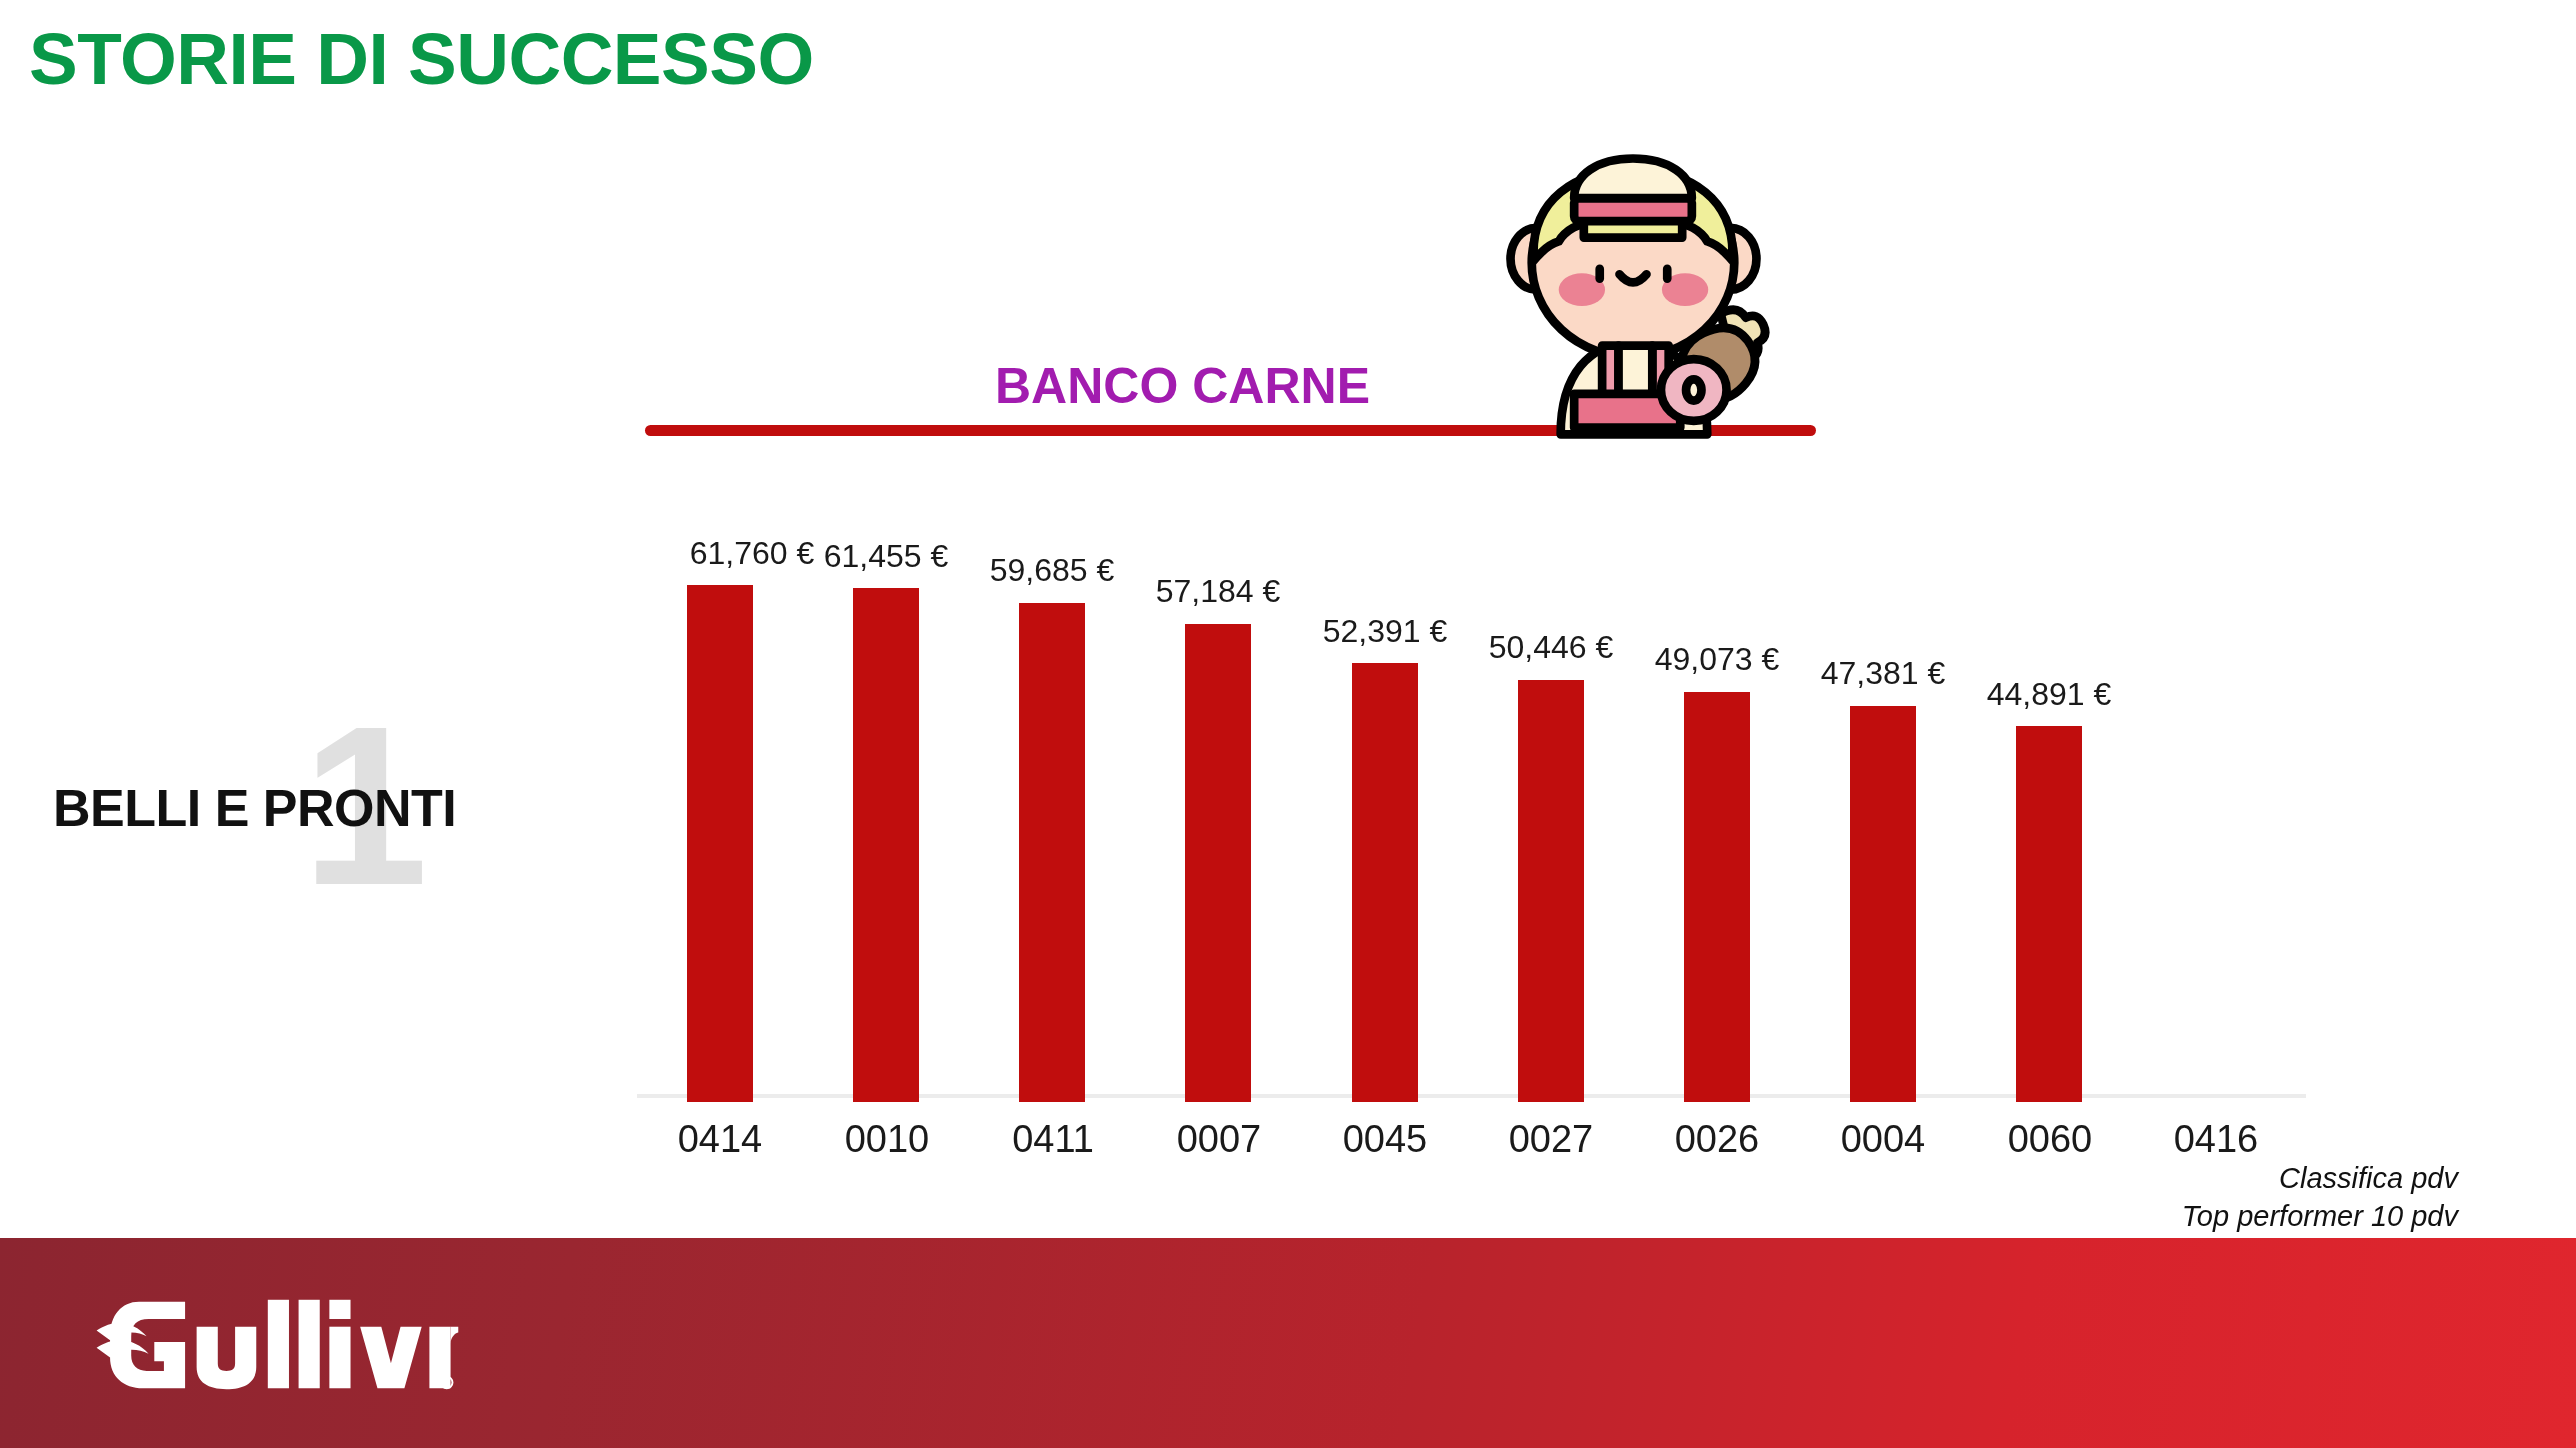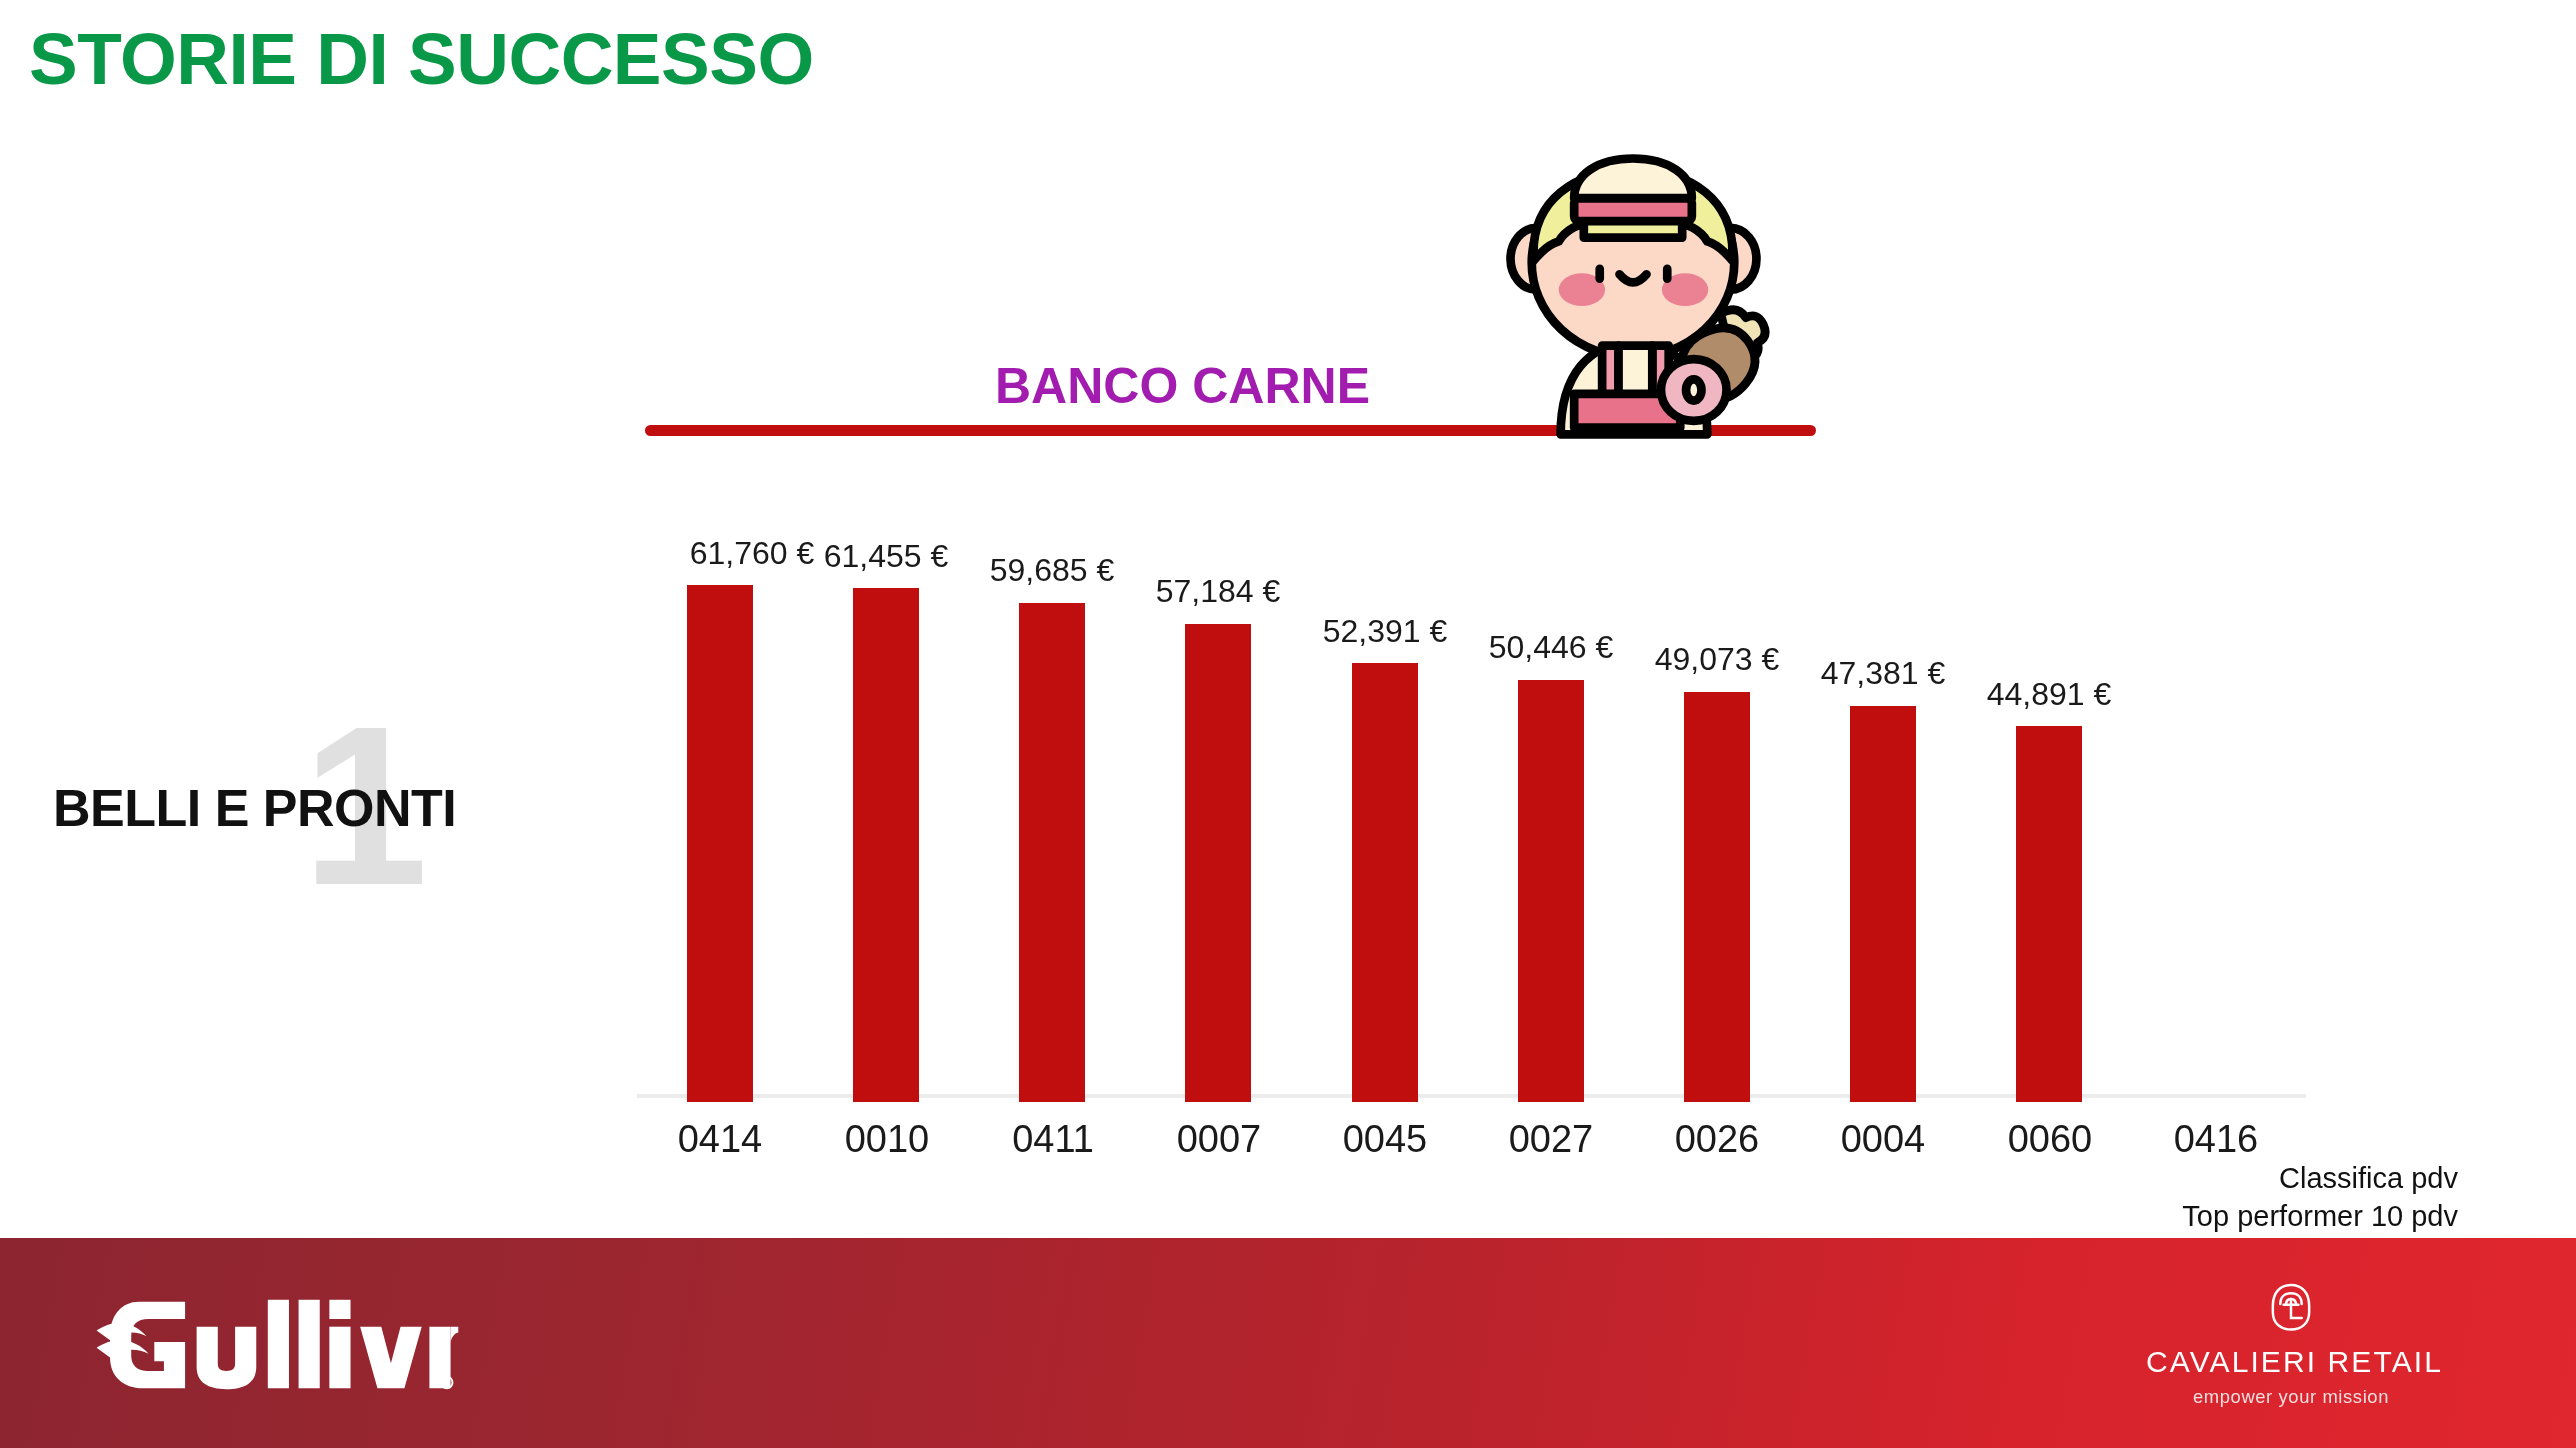--- a/index.html
+++ b/index.html
@@ -71,21 +71,21 @@
     font-family:"Liberation Sans", sans-serif; font-weight:400;
   }
   .cat-label{
     position:absolute; top:1118px; width:166px; text-align:center;
     font-size:38px; color:#1a1a1a; font-family:"Liberation Sans", sans-serif;
   }
 
   
   #footnote{
     position:absolute; right:118px; top:1159px; text-align:right;
-    font-size:29px; color:#111; line-height:1.32;
+    font-style:italic; font-size:29px; color:#111; line-height:1.32;
   }
 
   
   #footer{
     position:absolute; left:0; bottom:0; width:2576px; height:211px;
     background:linear-gradient(100deg,#8c2530 0%, #9a2630 22%, #b8232c 55%, #d6232c 78%, #e0262e 100%);
   }
   #gulliver-logo{
     position:absolute; left:92px; top:56px; width:367px; height:101px;
   }
@@ -221,33 +221,20 @@
         <path d="M350 34 L372 34 L372 52 C372 44 378 40 380 40 L380 34 Z"></path>
       </g>
       <g fill="#ffffff">
         <path d="M300 52 L318 52 L318 60 L300 60 Z" opacity="0"></path>
       </g>
       <circle cx="368" cy="92" r="6" fill="none" stroke="#fff" stroke-width="2"></circle>
       <text x="368" y="96" font-family="'Liberation Sans', sans-serif" font-size="9" fill="#fff" text-anchor="middle">R</text>
     </svg>
   </div>
 
-  <div id="cavalieri-logo">
-    <svg viewBox="0 0 80 80" width="66" height="66" aria-hidden="true">
-      <g fill="none" stroke="#ffffff" stroke-width="3" stroke-linecap="round">
-        <path d="M18 42 C18 26 27 17 40 17 C53 17 62 26 62 42 L62 50 C62 63 53 71 40 71 C27 71 18 63 18 50 Z"></path>
-        <path d="M27 40 C27 32 32 27 40 27 C48 27 53 32 53 40"></path>
-        <path d="M34 41 C34 37 36 34 40 34 C44 34 46 37 46 41"></path>
-        <path d="M40 34 L40 57 L53 57"></path>
-        <path d="M31 41 L49 41"></path>
-      </g>
-    </svg>
-    <div id="cavalieri-name">CAVALIERI RETAIL</div>
-    <div id="cavalieri-tagline">empower your mission</div>
-  </div>
 </div>
 
 <div class="cat-label" style="left: 637px;">0414</div>
 <div class="cat-label" style="left: 804px;">0010</div>
 <div class="cat-label" style="left: 970px;">0411</div>
 <div class="cat-label" style="left: 1136px;">0007</div>
 <div class="cat-label" style="left: 1302px;">0045</div>
 <div class="cat-label" style="left: 1468px;">0027</div>
 <div class="cat-label" style="left: 1634px;">0026</div>
 <div class="cat-label" style="left: 1800px;">0004</div>

